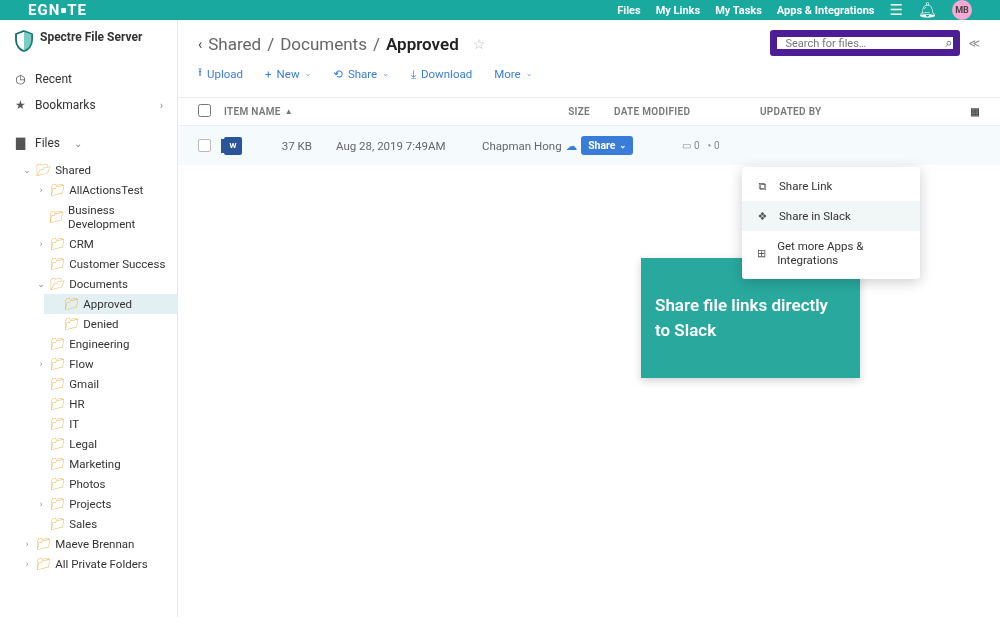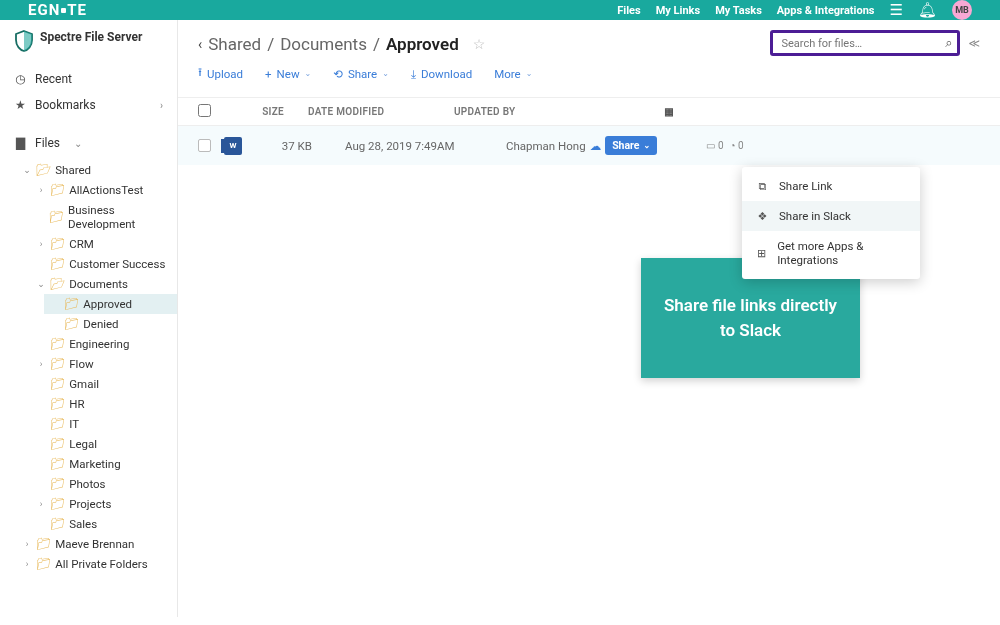--- a/index.html
+++ b/index.html
@@ -36,49 +36,49 @@
 .content-top { padding: 14px 20px 8px; }
 .breadcrumb { display: flex; align-items: center; gap: 6px; font-size: 17px; color: #666; }
 .breadcrumb .cur { color: #222; font-weight: 600; }
 .breadcrumb .back { cursor: pointer; font-size: 14px; color: #444; }
 .breadcrumb .star { color: #bbb; font-size: 14px; margin-left: 8px; cursor: pointer; }
 .actionbar { display: flex; gap: 22px; padding: 10px 0 6px; font-size: 11.5px; color: #3a7dd8; }
 .actionbar .act { display: flex; align-items: center; gap: 5px; cursor: pointer; }
 .actionbar .caret { font-size: 8px; color: #7aa3df; }
 
 .searchrow { position: absolute; right: 20px; top: 10px; display: flex; align-items: center; gap: 8px; }
-.searchbox { width: 190px; height: 26px; border: 3px solid #4c1d95; border-radius: 3px; padding: 0 26px 0 8px; font-size: 11px; color: #888; position: relative; }
+.searchbox { width: 190px; height: 26px; border: 7px solid #4c1d95; border-radius: 3px; padding: 0 26px 0 8px; font-size: 11px; color: #888; position: relative; }
 .collapse-icn { color: #888; cursor: pointer; font-size: 11px; }
 
 .table-head { display: flex; align-items: center; padding: 6px 20px; border-top: 1px solid #eee; border-bottom: 1px solid #eee; font-size: 10px; color: #777; font-weight: 600; letter-spacing: 0.3px; }
 .table-head .cb { width: 26px; }
 .col-name { flex: 1; display: flex; align-items: center; gap: 4px; }
 .col-size { width: 60px; text-align: right; }
 .col-date { width: 140px; padding-left: 24px; }
 .col-upd { width: 230px; padding-left: 30px; }
 .col-opts { width: 20px; text-align: right; cursor: pointer; color: #555; }
 
 .row { display: flex; align-items: center; padding: 10px 20px; background: #f5fbfd; font-size: 11.5px; color: #444; position: relative; }
 .row .cb { width: 26px; }
 .row .cbx { width: 13px; height: 13px; border: 1px solid #bbb; background: #fff; border-radius: 2px; }
 .row .ficon { width: 18px; height: 18px; background: #2a5699; margin-right: 10px; display: flex; align-items: center; justify-content: center; color: #fff; font-size: 8px; font-weight: bold; border-radius: 2px; position: relative; }
 .row .ficon::before { content: ""; position: absolute; left: -3px; width: 7px; height: 14px; background: #2a5699; }
 .row .fname { flex: 1; color: #555; }
 .row .size { width: 60px; text-align: right; color: #666; }
-.row .date { width: 140px; padding-left: 9px; color: #666; margin-left: 24px; }
+.row .date { width: 140px; padding-left: 24px; color: #666; }
 .row .upd { width: 230px; padding-left: 30px; color: #666; display: flex; align-items: center; gap: 4px; }
 .sharebtn { background: #3a7dd8; color: #fff; padding: 3px 7px; border-radius: 3px; font-size: 10.5px; font-weight: bold; display: flex; align-items: center; gap: 4px; cursor: pointer; }
 .row .meta { width: 50px; display: flex; gap: 6px; color: #888; font-size: 10px; align-items: center; }
 
 .dropdown { position: absolute; right: 80px; top: 147px; width: 178px; background: #fff; box-shadow: 0 3px 14px rgba(0,0,0,0.2); border-radius: 3px; padding: 4px 0; z-index: 10; }
 .dropdown .dd-item { display: flex; align-items: center; gap: 10px; padding: 8px 14px; font-size: 11.5px; color: #333; cursor: pointer; }
 .dropdown .dd-item.hl { background: #f1f6f7; }
 .dropdown .dd-ico { width: 13px; text-align: center; color: #555; font-size: 11px; }
 
-.callout { position: absolute; left: 463px; top: 238px; width: 219px; height: 120px; background: #29a99e; color: #fff; display: flex; align-items: center; justify-content: center; text-align: center; font-size: 17px; font-weight: 600; padding: 14px; box-shadow: 0 3px 8px rgba(0,0,0,0.18); line-height: 1.5; }
+.callout { position: absolute; left: 463px; top: 238px; width: 219px; height: 120px; background: #29a99e; color: #fff; display: flex; align-items: center; justify-content: center; text-align: left; font-size: 17px; font-weight: 600; padding: 14px; box-shadow: 0 3px 8px rgba(0,0,0,0.18); line-height: 1.5; }
 .arrow { position: absolute; left: 595px; top: 170px; z-index: 5; }
 
 input[type=checkbox] { width: 13px; height: 13px; cursor: pointer; }
 </style>
 </head>
 <body>
 
 <div class="topbar">
   <div class="logo">EGN<span class="dash"></span>TE</div>
   <div class="topnav">
@@ -265,20 +265,24 @@
           </div>
         <div class="act">
             <span>More</span>
             <span class="caret">⌄</span>
           </div>
       </div>
     </div>
 
     <div class="table-head">
       <div class="cb"><input type="checkbox" style=""></div>
+      <div class="col-name">
+          <span>ITEM NAME</span>
+          <span style="font-size:8px">▲</span>
+        </div>
       <div class="col-size">SIZE</div>
       <div class="col-date">DATE MODIFIED</div>
       <div class="col-upd">UPDATED BY</div>
       <div class="col-opts">▦</div>
     </div>
 
     <div class="row">
       <div class="cb">
           <div class="cbx"></div>
         </div>

